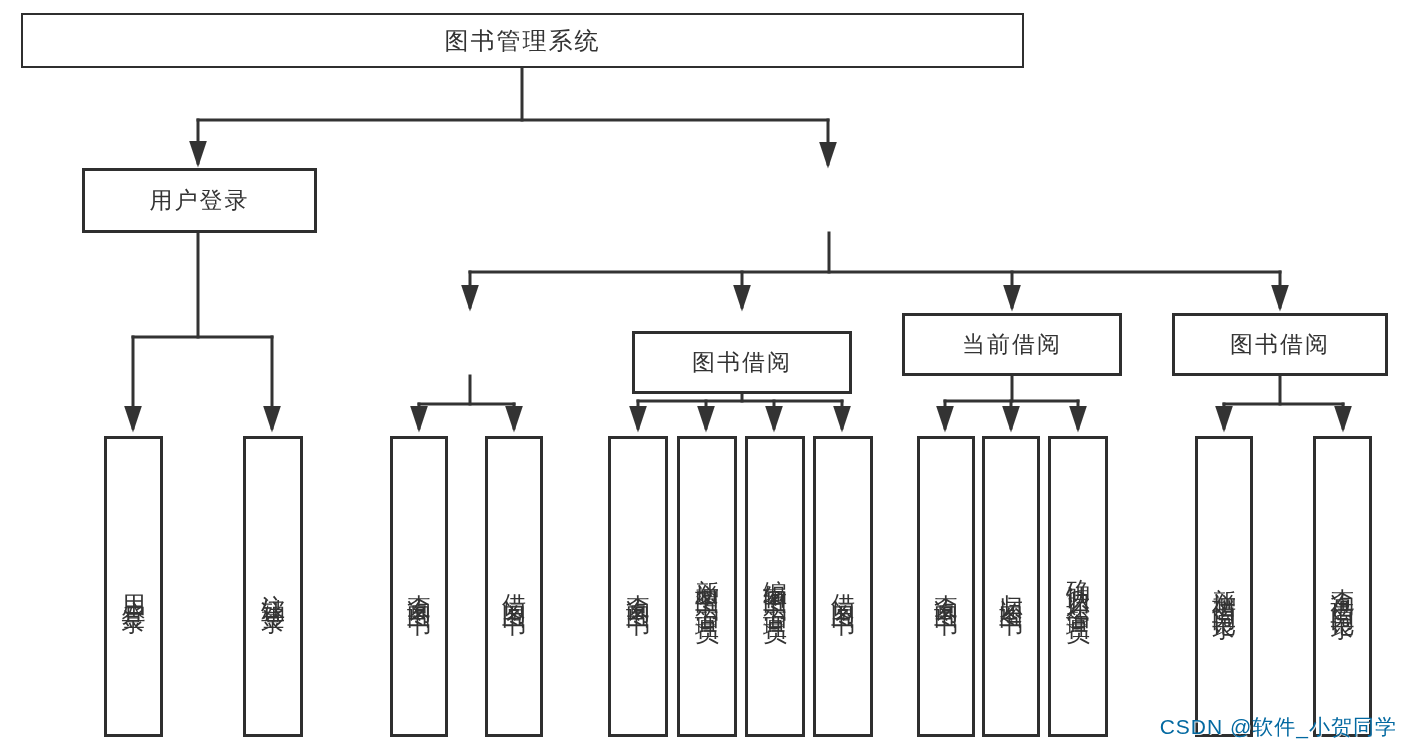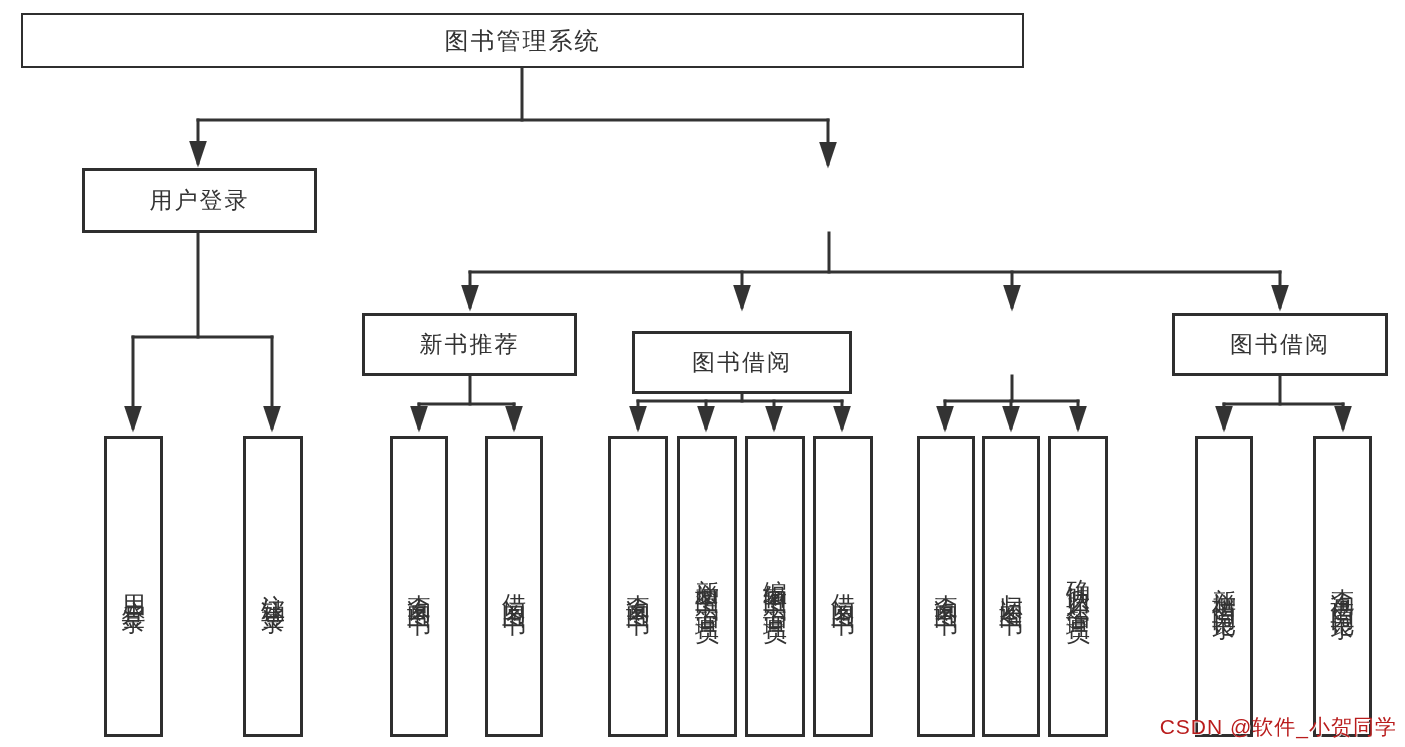--- a/index.html
+++ b/index.html
@@ -52,21 +52,21 @@
     font-size: 24px;
     letter-spacing: 6px;
     line-height: 1;
     color: #333333;
   }
   #watermark {
     position: absolute;
     right: 8px;
     bottom: 6px;
     font-size: 21px;
-    color: #b91c1c;
+    color: #0369a1;
     letter-spacing: 1px;
     text-shadow: 1px 1px 0 rgba(255,255,255,0.85);
     white-space: nowrap;
   }
 </style>
 </head>
 <body>
 
 <div id="canvas">
 
@@ -121,25 +121,25 @@
   </svg>
 
   <div class="node root" style="left:21px; top:13px; width:1003px; height:55px;">
     <span class="hlabel">图书管理系统</span>
   </div>
 
   <div class="node" style="left:82px; top:168px; width:235px; height:65px;">
     <span class="hlabel">用户登录</span>
   </div>
 
-  <div class="node" style="left:362px; top:313px; width:215px; height:63px;">
-    <span class="hlabel">新书推荐</span>
-  </div>
   <div class="node" style="left:632px; top:331px; width:220px; height:63px;">
     <span class="hlabel">图书借阅</span>
+  </div>
+  <div class="node" style="left:902px; top:313px; width:220px; height:63px;">
+    <span class="hlabel">当前借阅</span>
   </div>
   <div class="node" style="left:1172px; top:313px; width:216px; height:63px;">
     <span class="hlabel">图书借阅</span>
   </div>
 
   <div class="node leaf" style="left:104px; top:436px; width:59px; height:301px;">
     <span class="vlabel">用户登录</span>
   </div>
   <div class="node leaf" style="left:243px; top:436px; width:60px; height:301px;">
     <span class="vlabel">注销登录</span>

